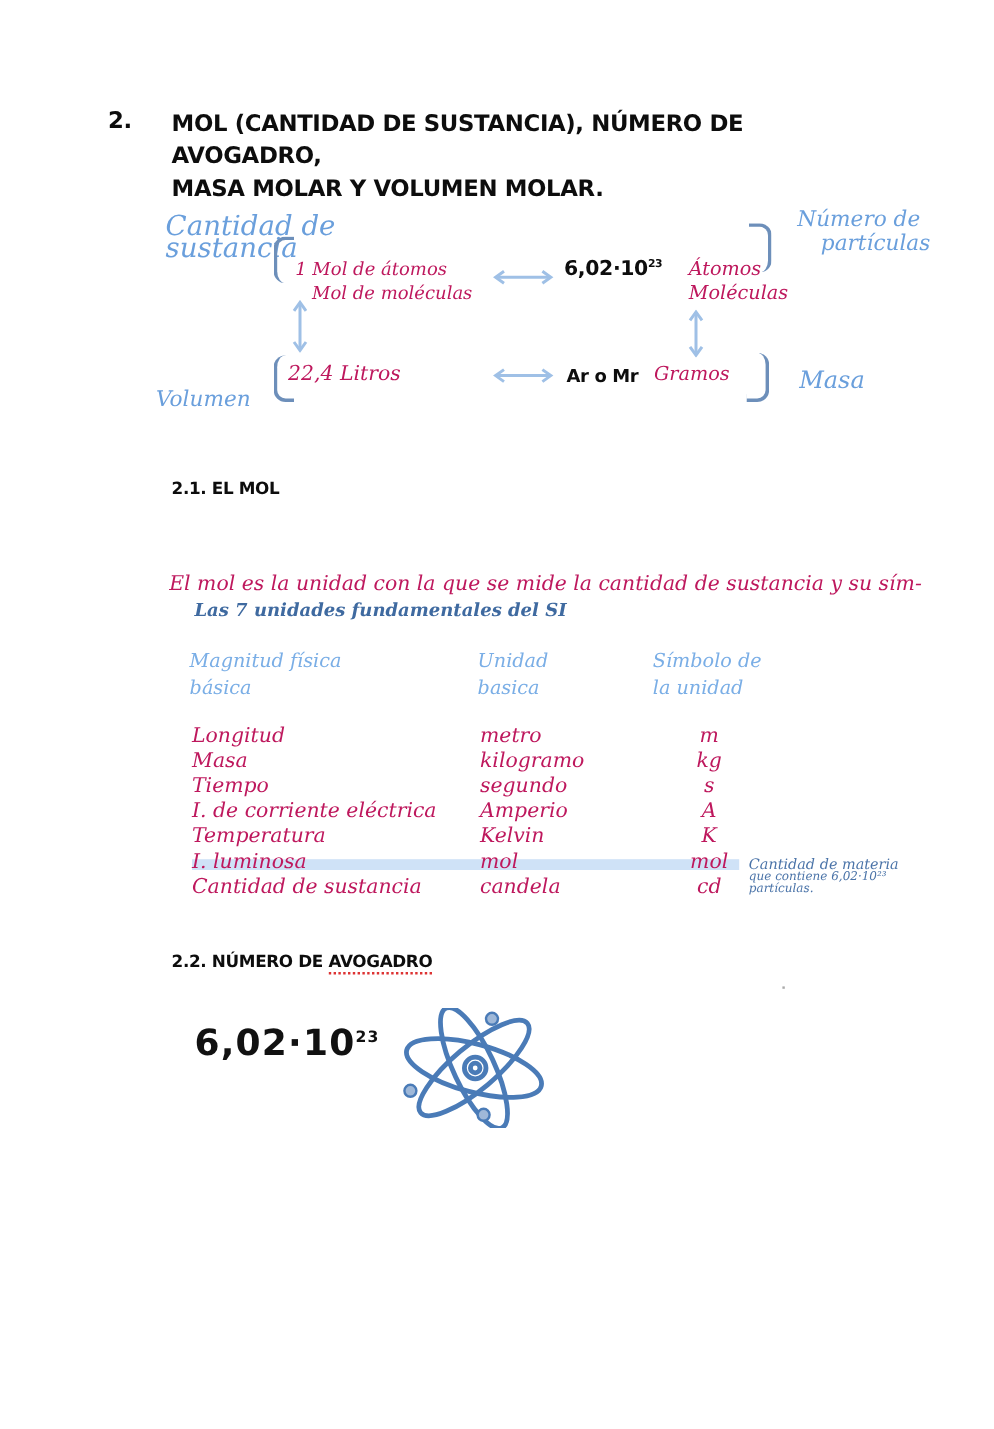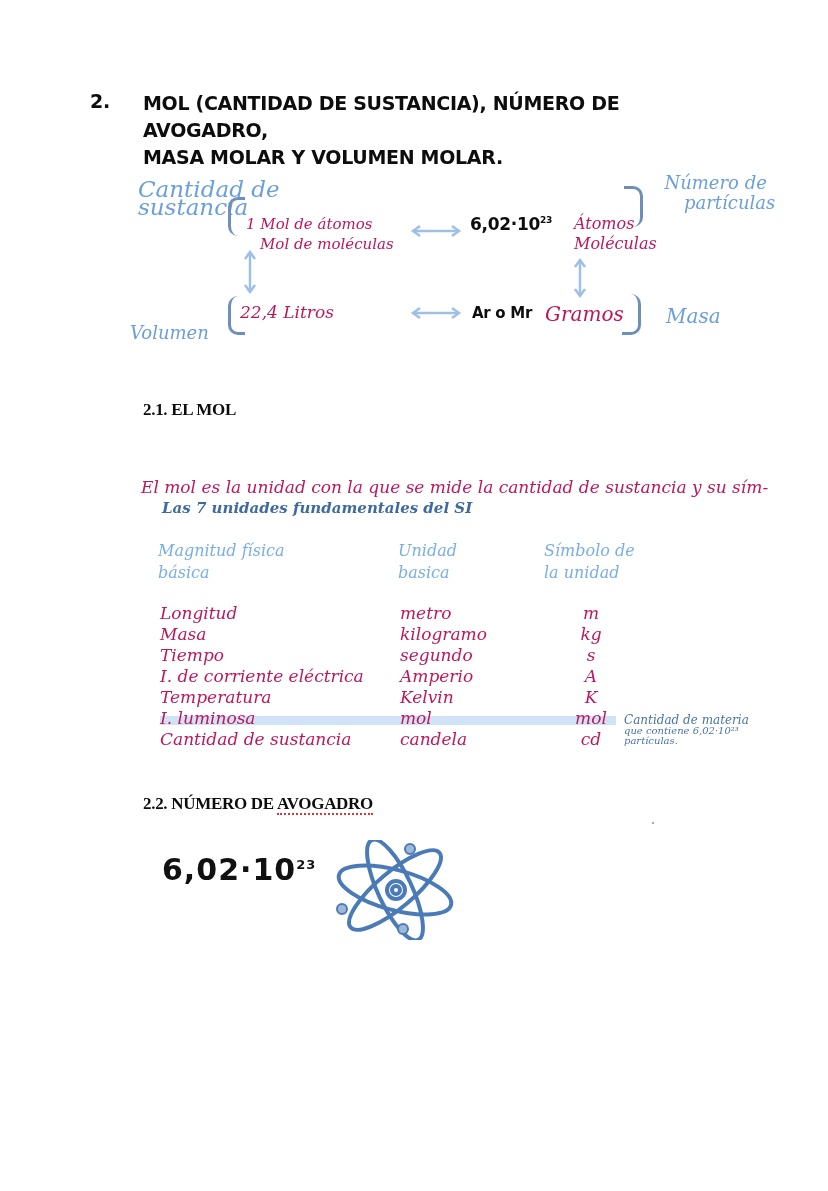--- a/index.html
+++ b/index.html
@@ -18,21 +18,21 @@
     
     .label-left { font-size: 23px; line-height: 18px; }
     .bracket-l { border-left: 3px solid #6d8fba; border-radius: 10px 0 0 10px; }
     .bracket-r { border-right: 3px solid #6d8fba; border-radius: 0 10px 10px 0; }
     .bracket-top { border-top: 3px solid #6d8fba; }
     .bracket-bot { border-bottom: 3px solid #6d8fba; }
 
     .sup { font-size: 9px; vertical-align: super; font-weight: bold; }
 
     
-    .h2 { font-size: 17px; font-family: Liberation Serif, serif; }
+    .h2 { font-size: 14px; }
 
     
     .tbl-title { font-size: 15px; color: #3f6aa0; font-family: "DejaVu Serif", serif; font-style: italic; font-weight: bold; }
     .col-head { font-size: 16px; line-height: 22px; color: #7aaee6; text-align: left; }
     .row { font-size: 17px; line-height: 21px; }
     .highlight { background: #cfe2f7; height: 9px; }
 
     .note { font-size: 10px; line-height: 10px; color: #4a73a8; }
 
     .avo { font-size: 30px; font-weight: bold; letter-spacing: 1px; }
@@ -93,21 +93,21 @@
 <div class="abs blue" style="left:130px; top:306px; font-size:18px;margin-top:16px;">Volumen</div>
 <div class="abs bracket-l bracket-bot" style="left:228px; top:296px; width:14px; height:36px;"></div>
 <div class="abs hand" style="left:240px; top:302px; font-size:17px;">22,4 Litros</div>
 
 <svg class="abs" style="left:410px; top:306px;" width="52" height="14">
   <line x1="4" y1="7" x2="48" y2="7" stroke="#9fc0e6" stroke-width="2.5"></line>
   <polyline points="10,2 3,7 10,12" fill="none" stroke="#9fc0e6" stroke-width="2.5"></polyline>
   <polyline points="42,2 49,7 42,12" fill="none" stroke="#9fc0e6" stroke-width="2.5"></polyline>
 </svg>
 <div class="abs heavy" style="left:472px; top:304px; font-size:15px;">Ar o Mr</div>
-<div class="abs hand" style="left:545px; top:302px; font-size:20px;">Gramos</div>
+<div class="abs hand" style="left:545px; top:302px; font-size:16px;">Gramos</div>
 
 <div class="abs bracket-r bracket-bot" style="left:622px; top:294px; width:16px; height:38px;"></div>
 <div class="abs blue" style="left:666px; top:304px; font-size:20px;">Masa</div>
 
 <div class="abs heavy h2" style="left:143px; top:400px;">2.1. EL MOL</div>
 <div class="abs hand" style="left:141px; top:438px; font-size:17px; line-height:19px; width:660px;margin-top:40px;">
   <div>El mol es la unidad con la que se mide la cantidad de sustancia y su sím-</div>
 </div>
 
 <div class="abs tbl-title" style="left:162px; top:499px;">Las 7 unidades fundamentales del SI</div>

